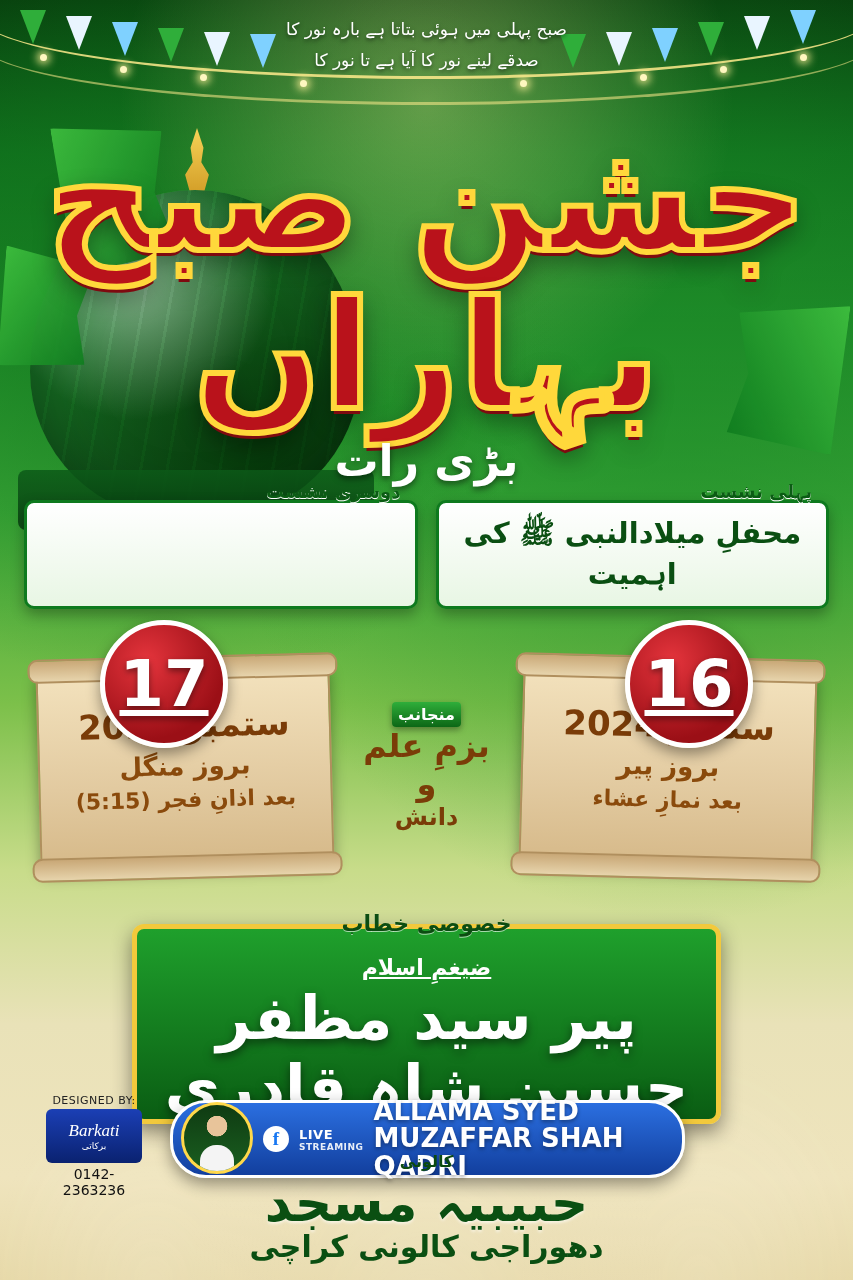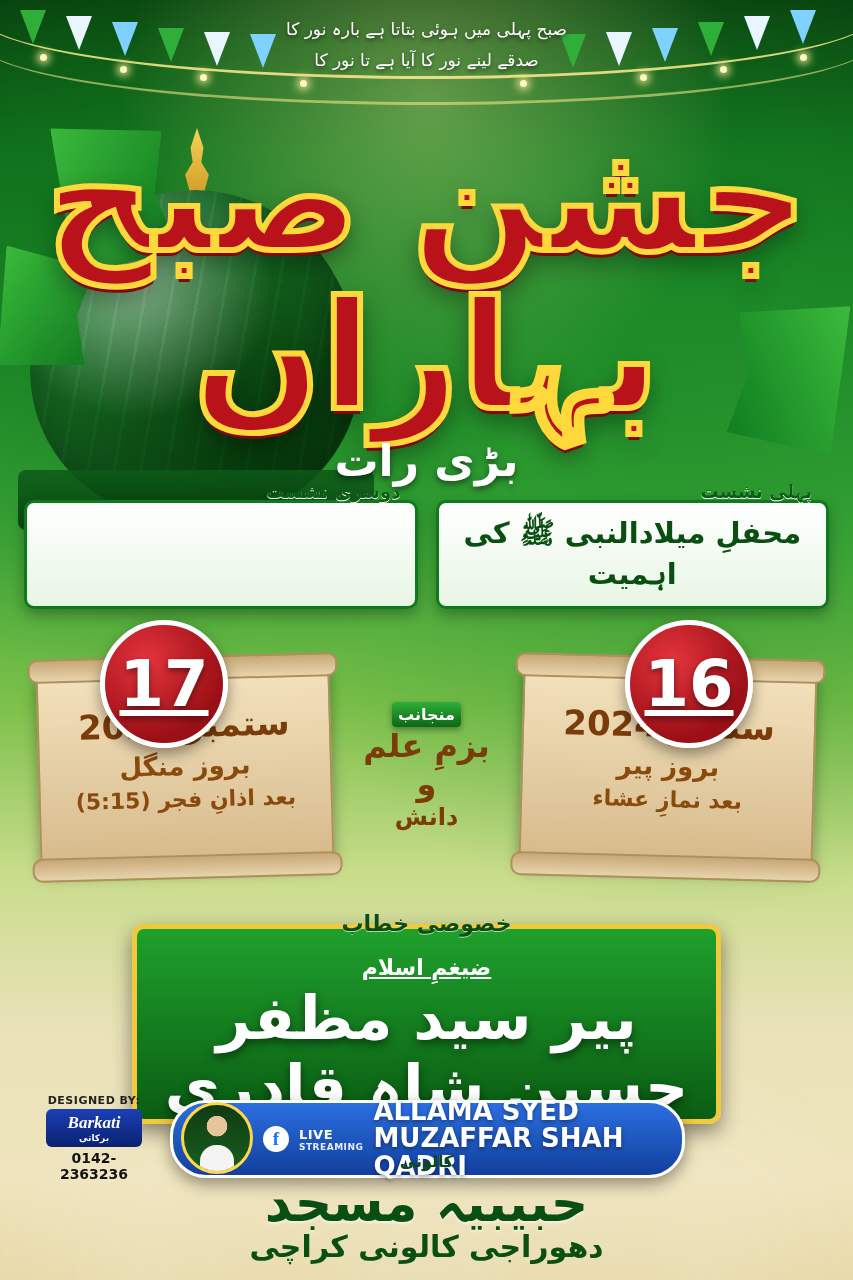--- a/index.html
+++ b/index.html
@@ -182,26 +182,26 @@
   }
   .speaker .role{font-size:22px;font-weight:bold;margin-top:26px;color:#fff;text-decoration:underline;}
   .speaker .name{
     font-size:60px;font-weight:bold;line-height:1.15;margin-top:4px;
     color:#fff;text-shadow:0 4px 10px rgba(0,0,0,.5);
   }
 
   
   .designer{
     position:absolute;left:46px;top:1094px;width:96px;text-align:center;
-    color:#222;font-size:11px;font-weight:bold;
+    color:#222;font-size:11px;font-weight:normal;
   }
   .designer .db-label{letter-spacing:.5px;}
   .designer .db-box{
     background:linear-gradient(180deg,#1b3fb5,#0a2270);color:#fff;border-radius:6px;
-    padding:4px 2px;margin-top:2px;
+    padding:12px 2px;margin-top:2px;
   }
   .designer .db-name{font-size:17px;font-style:italic;font-family:"Liberation Serif", serif;}
   .designer .db-sub{font-size:9px;}
   .designer .db-phone{font-size:14px;margin-top:3px;color:#111;}
 
   
   .livebar{
     position:absolute;left:170px;right:168px;top:1100px;height:72px;
     background:linear-gradient(180deg,#2b6fe0,#123f9e);
     border-radius:36px;border:3px solid #ffffff;

